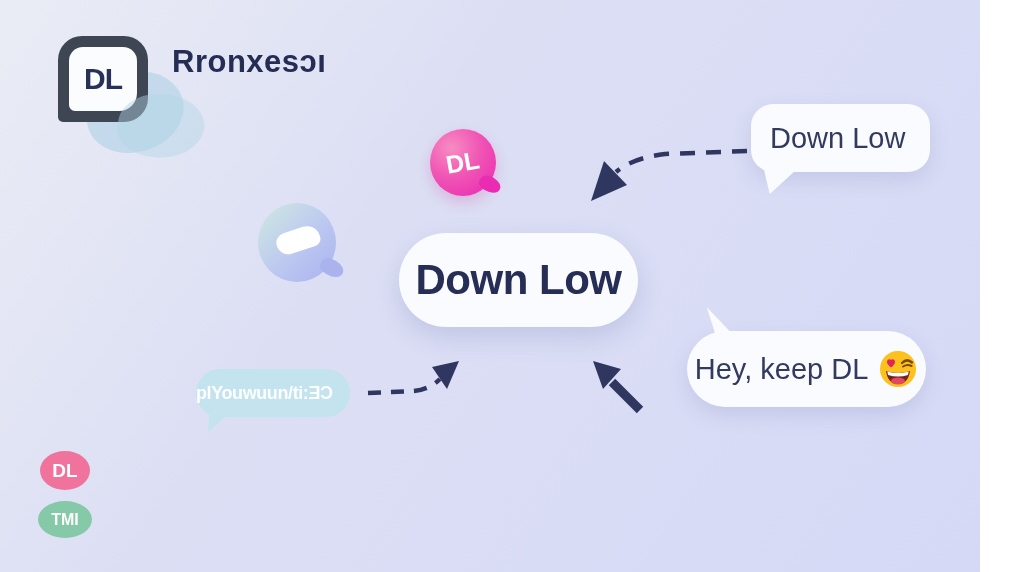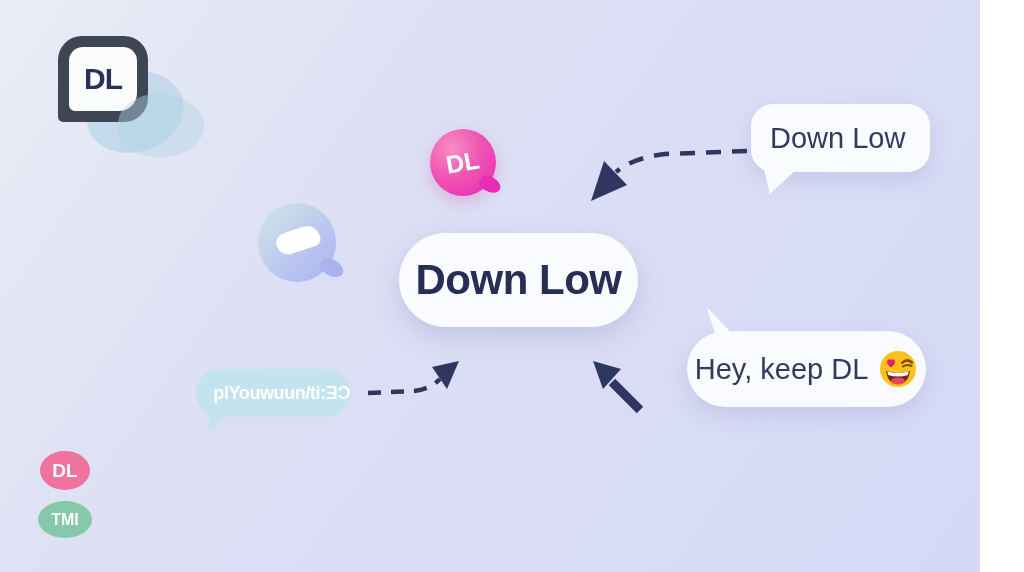--- a/index.html
+++ b/index.html
@@ -62,21 +62,21 @@
     padding-left:19px; font-size:29px; }
   .quote-top .tail{ position:absolute; left:13px; bottom:-22px; width:32px; height:24px;
     background:#fafbfe; clip-path:polygon(0 0,100% 0,18% 100%); }
   .quote-right{ left:687px; top:331px; width:239px; height:76px; border-radius:38px;
     justify-content:center; gap:10px; font-size:29px; }
   .quote-right .tail{ position:absolute; left:16px; top:-24px; width:30px; height:26px;
     background:#fafbfe; clip-path:polygon(12% 0,95% 100%,40% 100%); }
 
   
   .garbled{ position:absolute; left:196px; top:369px; width:154px; height:48px;
-    background:#c3e3ee; border-radius:24px; display:flex; align-items:center; justify-content:flex-end; }
+    background:#c3e3ee; border-radius:24px; display:flex; align-items:center; justify-content:flex-start; }
   .garbled::after{ content:""; position:absolute; left:11px; bottom:-15px; width:24px; height:18px;
     background:#c3e3ee; clip-path:polygon(5% 100%,90% 0,10% 0); }
   .garbled span{ color:rgba(255,255,255,0.95); font-weight:bold; font-size:18px; letter-spacing:-0.4px; }
 
   
   .arrows{ position:absolute; inset:0; width:1024px; height:572px; pointer-events:none; z-index:4; }
 
   
   .legend-row{ position:absolute; display:flex; align-items:center; gap:14px; }
   .legend-row-1{ left:40px; top:451px; }
@@ -95,20 +95,21 @@
 <div class="canvas">
 
   <div class="logo-wrap">
     <div class="logo-pink"></div>
     <div class="logo-blob"></div>
     <div class="logo-square">
       <div class="logo-inner">DL</div>
     </div>
     <div class="logo-blob-front"></div>
   </div>
+  <div class="brand-title">Rronxesɔı</div>
 
   <div class="dl-bubble">
     <span>DL</span>
   </div>
 
   <div class="chat-bubble">
     <div class="swoosh"></div>
   </div>
 
   <div class="center-card">

